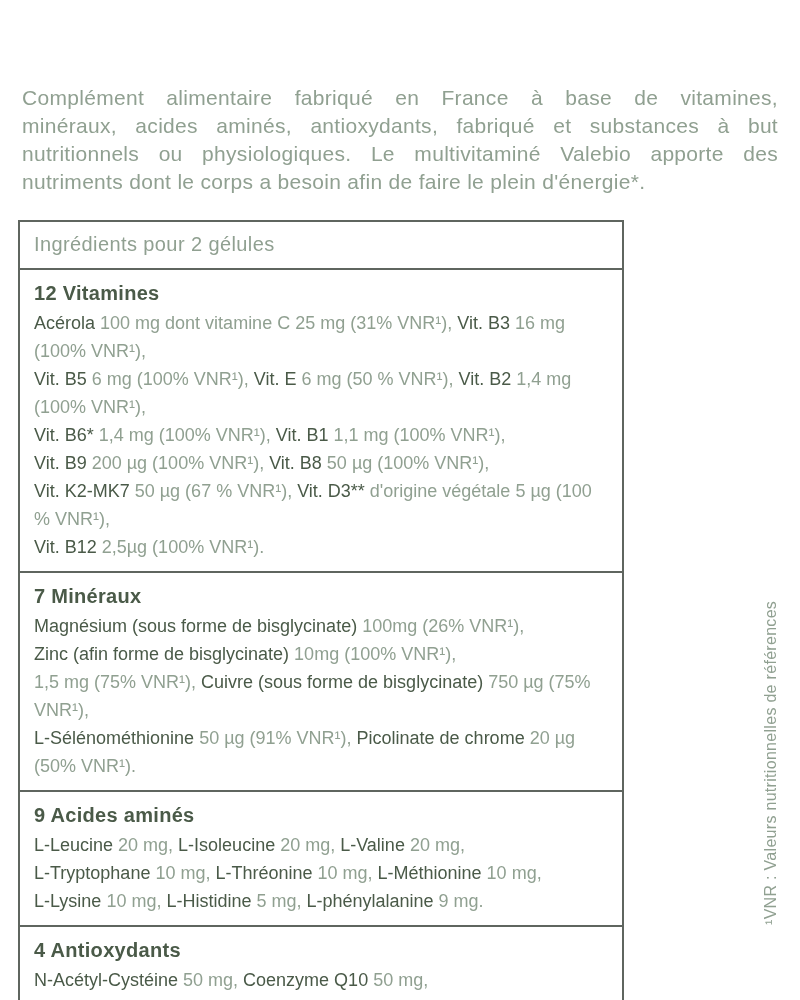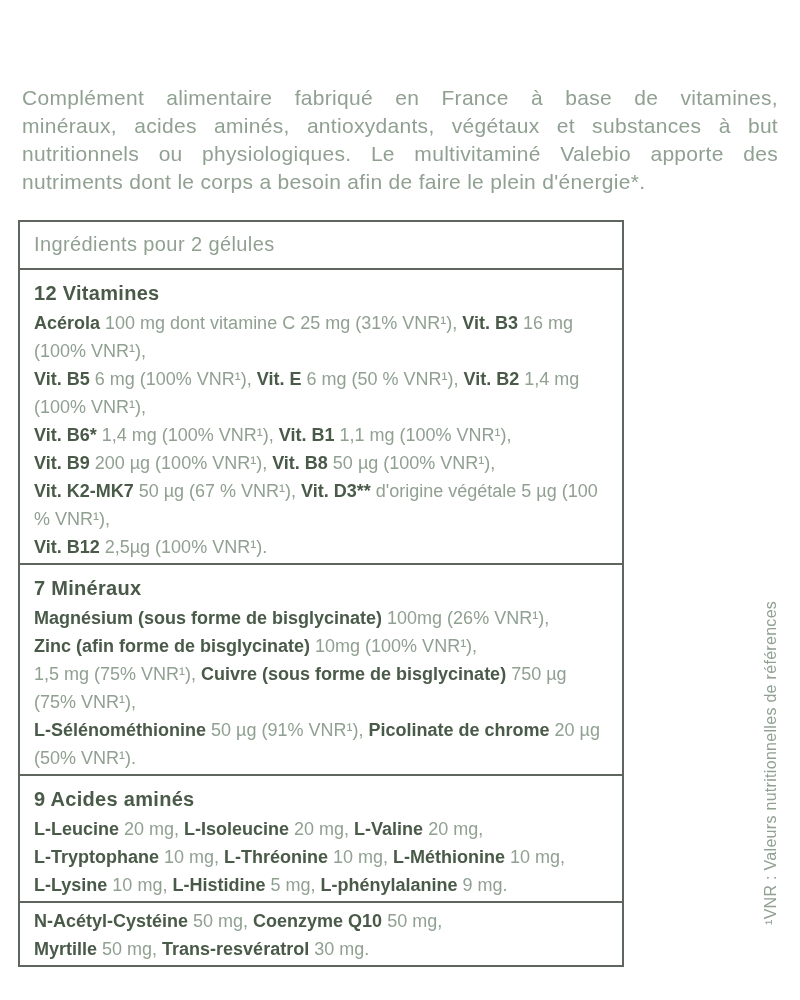--- a/index.html
+++ b/index.html
@@ -32,38 +32,38 @@
     background:var(--bg);
   }
   .table-header{
     padding:11px 14px 12px;
     font-size:20px;
     letter-spacing:0.4px;
     color:var(--text-light);
     border-bottom:2px solid var(--border);
   }
   .section{
-    padding:4px 14px 2px;
+    padding:4px 14px 10px;
     border-bottom:2px solid var(--border);
   }
   .section:last-child{ border-bottom:none; }
   .section-title{
     font-size:20px;
     font-weight:bold;
     color:var(--text-dark);
     margin:8px 0 4px;
     letter-spacing:0.3px;
   }
   .line{
     font-size:18px;
     line-height:28px;
     color:var(--text-light);
   }
   .seg.bold{
-    font-weight:bold;
+    font-weight:normal;
     color:var(--text-dark);
   }
   .footnote{
     position:absolute;
     left:762px; top:553px;
     height:372px;
     writing-mode:vertical-rl;
     transform:rotate(180deg);
     font-size:16px;
     letter-spacing:0.3px;
@@ -71,21 +71,21 @@
     color:var(--text-light);
   }
 </style>
 </head>
 <body>
 
 <div class="page">
 
   <div class="intro">
       <div class="intro-line">Complément alimentaire fabriqué en France à base de vitamines,</div>
-      <div class="intro-line">minéraux, acides aminés, antioxydants, végétaux et substances à but</div>
+      <div class="intro-line">minéraux, acides aminés, antioxydants, fabriqué et substances à but</div>
       <div class="intro-line">nutritionnels ou physiologiques. Le multivitaminé Valebio apporte des</div>
       <div class="intro-line">nutriments dont le corps a besoin afin de faire le plein d'énergie*.</div>
     </div>
 
   <div class="label-table">
     <div class="table-header">Ingrédients pour 2 gélules</div>
     <div id="sections">
         <div class="section">
           <div class="section-title">12 Vitamines</div>
           <div class="line"><span class="seg bold">Acérola </span><span class="seg">100 mg dont vitamine C 25 mg (31% VNR¹), </span><span class="seg bold">Vit. B3 </span><span class="seg">16 mg (100% VNR¹),</span></div>
@@ -102,20 +102,21 @@
           <div class="line"><span class="seg">1,5 mg (75% VNR¹), </span><span class="seg bold">Cuivre (sous forme de bisglycinate) </span><span class="seg">750 µg (75% VNR¹),</span></div>
           <div class="line"><span class="seg bold">L-Sélénométhionine </span><span class="seg">50 µg (91% VNR¹), </span><span class="seg bold">Picolinate de chrome </span><span class="seg">20 µg (50% VNR¹).</span></div>
         </div>
         <div class="section">
           <div class="section-title">9 Acides aminés</div>
           <div class="line"><span class="seg bold">L-Leucine </span><span class="seg">20 mg, </span><span class="seg bold">L-Isoleucine </span><span class="seg">20 mg, </span><span class="seg bold">L-Valine </span><span class="seg">20 mg,</span></div>
           <div class="line"><span class="seg bold">L-Tryptophane </span><span class="seg">10 mg, </span><span class="seg bold">L-Thréonine </span><span class="seg">10 mg, </span><span class="seg bold">L-Méthionine </span><span class="seg">10 mg,</span></div>
           <div class="line"><span class="seg bold">L-Lysine </span><span class="seg">10 mg, </span><span class="seg bold">L-Histidine </span><span class="seg">5 mg, </span><span class="seg bold">L-phénylalanine </span><span class="seg">9 mg.</span></div>
         </div>
         <div class="section">
+          <div class="section-title">4 Antioxydants</div>
           <div class="line"><span class="seg bold">N-Acétyl-Cystéine </span><span class="seg">50 mg, </span><span class="seg bold">Coenzyme Q10 </span><span class="seg">50 mg,</span></div>
           <div class="line"><span class="seg bold">Myrtille </span><span class="seg">50 mg, </span><span class="seg bold">Trans-resvératrol </span><span class="seg">30 mg.</span></div>
         </div>
       </div>
   </div>
 
   <div class="footnote">¹VNR : Valeurs nutritionnelles de références</div>
 
 </div>
 

